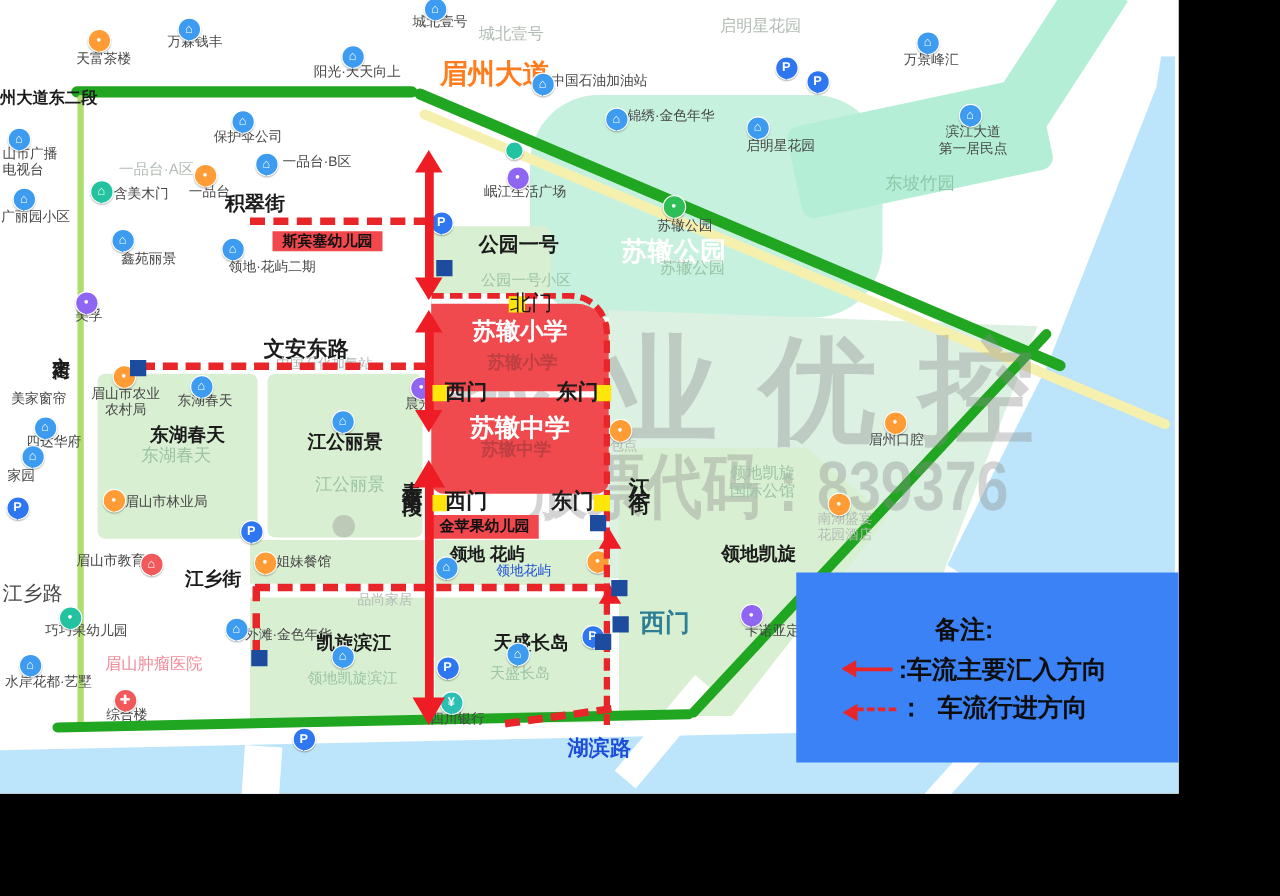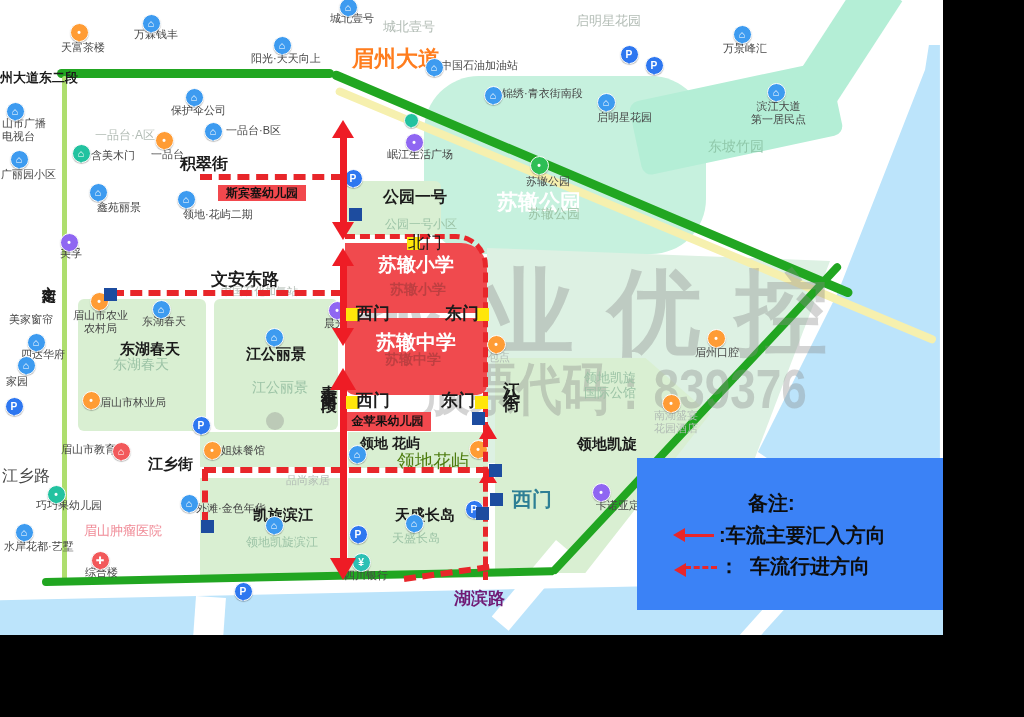--- a/index.html
+++ b/index.html
@@ -78,21 +78,21 @@
         <div class="lbl" style="left: 0px; top: 70px; font-size: 13px; color: rgb(27, 27, 27); font-weight: bold; letter-spacing: normal;">州大道东二段</div>
         <div class="lbl" style="left: 352px; top: 46px; font-size: 22px; color: rgb(255, 125, 30); font-weight: bold; letter-spacing: normal;">眉州大道</div>
         <div class="lbl" style="left: 61px; top: 41px; font-size: 11px; color: rgb(71, 71, 71); font-weight: normal; letter-spacing: normal;">天富茶楼</div>
         <div class="lbl" style="left: 134px; top: 28px; font-size: 11px; color: rgb(71, 71, 71); font-weight: normal; letter-spacing: normal;">万霖钱丰</div>
         <div class="lbl" style="left: 251px; top: 52px; font-size: 11px; color: rgb(71, 71, 71); font-weight: normal; letter-spacing: normal;">阳光·天天向上</div>
         <div class="lbl" style="left: 330px; top: 12px; font-size: 11px; color: rgb(71, 71, 71); font-weight: normal; letter-spacing: normal;">城北壹号</div>
         <div class="lbl" style="left: 383px; top: 19px; font-size: 13px; color: rgb(178, 188, 181); font-weight: normal; letter-spacing: normal;">城北壹号</div>
         <div class="lbl" style="left: 576px; top: 13px; font-size: 13px; color: rgb(178, 188, 181); font-weight: normal; letter-spacing: normal;">启明星花园</div>
         <div class="lbl" style="left: 723px; top: 42px; font-size: 11px; color: rgb(71, 71, 71); font-weight: normal; letter-spacing: normal;">万景峰汇</div>
         <div class="lbl" style="left: 441px; top: 59px; font-size: 11px; color: rgb(71, 71, 71); font-weight: normal; letter-spacing: normal;">中国石油加油站</div>
-        <div class="lbl" style="left: 502px; top: 87px; font-size: 11px; color: rgb(71, 71, 71); font-weight: normal; letter-spacing: normal;">锦绣·青衣街南段</div>
+        <div class="lbl" style="left: 502px; top: 87px; font-size: 11px; color: rgb(71, 71, 71); font-weight: normal; letter-spacing: normal;">锦绣·金色年华</div>
         <div class="lbl" style="left: 597px; top: 111px; font-size: 11px; color: rgb(71, 71, 71); font-weight: normal; letter-spacing: normal;">启明星花园</div>
         <div class="lbl ctr" style="left: 751px; top: 100px; font-size: 11px; color: rgb(71, 71, 71); font-weight: normal; letter-spacing: normal;">滨江大道
 第一居民点</div>
         <div class="lbl" style="left: 708px; top: 138px; font-size: 14px; color: rgb(143, 199, 169); font-weight: normal; letter-spacing: normal;">东坡竹园</div>
         <div class="lbl" style="left: 171px; top: 104px; font-size: 11px; color: rgb(71, 71, 71); font-weight: normal; letter-spacing: normal;">保护伞公司</div>
         <div class="lbl" style="left: 95px; top: 128px; font-size: 12px; color: rgb(178, 188, 181); font-weight: normal; letter-spacing: normal;">一品台·A区</div>
         <div class="lbl" style="left: 226px; top: 124px; font-size: 11px; color: rgb(71, 71, 71); font-weight: normal; letter-spacing: normal;">一品台·B区</div>
         <div class="lbl" style="left: 151px; top: 148px; font-size: 11px; color: rgb(71, 71, 71); font-weight: normal; letter-spacing: normal;">一品台</div>
         <div class="lbl" style="left: 91px; top: 149px; font-size: 11px; color: rgb(71, 71, 71); font-weight: normal; letter-spacing: normal;">含美木门</div>
         <div class="lbl" style="left: 2px; top: 117px; font-size: 11px; color: rgb(71, 71, 71); font-weight: normal; letter-spacing: normal;">山市广播
@@ -131,34 +131,34 @@
 国际公馆</div>
         <div class="lbl" style="left: 695px; top: 346px; font-size: 11px; color: rgb(71, 71, 71); font-weight: normal; letter-spacing: normal;">眉州口腔</div>
         <div class="lbl ctr" style="left: 654px; top: 409px; font-size: 11px; color: rgb(178, 188, 181); font-weight: normal; letter-spacing: normal;">南湖盛宴
 花园酒店</div>
         <div class="lbl" style="left: 577px; top: 435px; font-size: 15px; color: rgb(27, 27, 27); font-weight: bold; letter-spacing: normal;">领地凯旋</div>
         <div class="lbl" style="left: 2px; top: 467px; font-size: 16px; color: rgb(71, 71, 71); font-weight: normal; letter-spacing: normal;">江乡路</div>
         <div class="lbl" style="left: 61px; top: 443px; font-size: 11px; color: rgb(71, 71, 71); font-weight: normal; letter-spacing: normal;">眉山市教育局</div>
         <div class="lbl" style="left: 148px; top: 455px; font-size: 15px; color: rgb(27, 27, 27); font-weight: bold; letter-spacing: normal;">江乡街</div>
         <div class="lbl" style="left: 221px; top: 444px; font-size: 11px; color: rgb(71, 71, 71); font-weight: normal; letter-spacing: normal;">姐妹餐馆</div>
         <div class="lbl" style="left: 360px; top: 435px; font-size: 14px; color: rgb(27, 27, 27); font-weight: bold; letter-spacing: normal;">领地 花屿</div>
-        <div class="lbl" style="left: 365px; top: 451px; font-size: 18px; color: #4d7c0f; font-weight: normal; letter-spacing: normal; padding-left: 32px;">领地花屿</div>
+        <div class="lbl" style="left: 365px; top: 451px; font-size: 11px; color: #1d4ed8; font-weight: normal; letter-spacing: normal; padding-left: 32px;">领地花屿</div>
         <div class="lbl" style="left: 286px; top: 474px; font-size: 11px; color: rgb(178, 188, 181); font-weight: normal; letter-spacing: normal;">品尚家居</div>
         <div class="lbl" style="left: 36px; top: 499px; font-size: 11px; color: rgb(71, 71, 71); font-weight: normal; letter-spacing: normal;">巧巧果幼儿园</div>
         <div class="lbl" style="left: 196px; top: 502px; font-size: 11px; color: rgb(71, 71, 71); font-weight: normal; letter-spacing: normal;">外滩·金色年华</div>
         <div class="lbl" style="left: 253px; top: 506px; font-size: 15px; color: rgb(27, 27, 27); font-weight: bold; letter-spacing: normal;">凯旋滨江</div>
         <div class="lbl" style="left: 246px; top: 535px; font-size: 12px; color: rgb(156, 195, 166); font-weight: normal; letter-spacing: normal;">领地凯旋滨江</div>
         <div class="lbl" style="left: 395px; top: 506px; font-size: 15px; color: rgb(27, 27, 27); font-weight: bold; letter-spacing: normal;">天盛长岛</div>
         <div class="lbl" style="left: 392px; top: 531px; font-size: 12px; color: rgb(156, 195, 166); font-weight: normal; letter-spacing: normal;">天盛长岛</div>
         <div class="lbl" style="left: 596px; top: 499px; font-size: 11px; color: rgb(71, 71, 71); font-weight: normal; letter-spacing: normal;">卡诺亚定制</div>
         <div class="lbl" style="left: 84px; top: 523px; font-size: 13px; color: rgb(240, 138, 150); font-weight: normal; letter-spacing: normal;">眉山肿瘤医院</div>
         <div class="lbl" style="left: 4px; top: 540px; font-size: 11px; color: rgb(71, 71, 71); font-weight: normal; letter-spacing: normal;">水岸花都·艺墅</div>
         <div class="lbl" style="left: 85px; top: 566px; font-size: 11px; color: rgb(71, 71, 71); font-weight: normal; letter-spacing: normal;">综合楼</div>
         <div class="lbl" style="left: 344px; top: 569px; font-size: 11px; color: rgb(71, 71, 71); font-weight: normal; letter-spacing: normal;">四川银行</div>
-        <div class="lbl" style="left: 454px; top: 589px; font-size: 17px; color: #701a75; font-weight: bold; letter-spacing: normal;">湖滨路</div>
+        <div class="lbl" style="left: 454px; top: 589px; font-size: 17px; color: #1d4ed8; font-weight: bold; letter-spacing: normal;">湖滨路</div>
       </div>
     <div id="pinsL">
         <div class="pin" style="left: 141.5px; top: 13.5px; width: 17px; height: 17px; background: rgb(61, 155, 240); font-size: 10.2px; --c: #3d9bf0;">⌂</div>
         <div class="pin" style="left: 272.5px; top: 35.5px; width: 17px; height: 17px; background: rgb(61, 155, 240); font-size: 10.2px; --c: #3d9bf0;">⌂</div>
         <div class="pin" style="left: 338.5px; top: -2.5px; width: 17px; height: 17px; background: rgb(61, 155, 240); font-size: 10.2px; --c: #3d9bf0;">⌂</div>
         <div class="pin" style="left: 184.5px; top: 87.5px; width: 17px; height: 17px; background: rgb(61, 155, 240); font-size: 10.2px; --c: #3d9bf0;">⌂</div>
         <div class="pin" style="left: 203.5px; top: 121.5px; width: 17px; height: 17px; background: rgb(61, 155, 240); font-size: 10.2px; --c: #3d9bf0;">⌂</div>
         <div class="pin" style="left: 5.5px; top: 101.5px; width: 17px; height: 17px; background: rgb(61, 155, 240); font-size: 10.2px; --c: #3d9bf0;">⌂</div>
         <div class="pin" style="left: 9.5px; top: 149.5px; width: 17px; height: 17px; background: rgb(61, 155, 240); font-size: 10.2px; --c: #3d9bf0;">⌂</div>
         <div class="pin" style="left: 88.5px; top: 182.5px; width: 17px; height: 17px; background: rgb(61, 155, 240); font-size: 10.2px; --c: #3d9bf0;">⌂</div>

